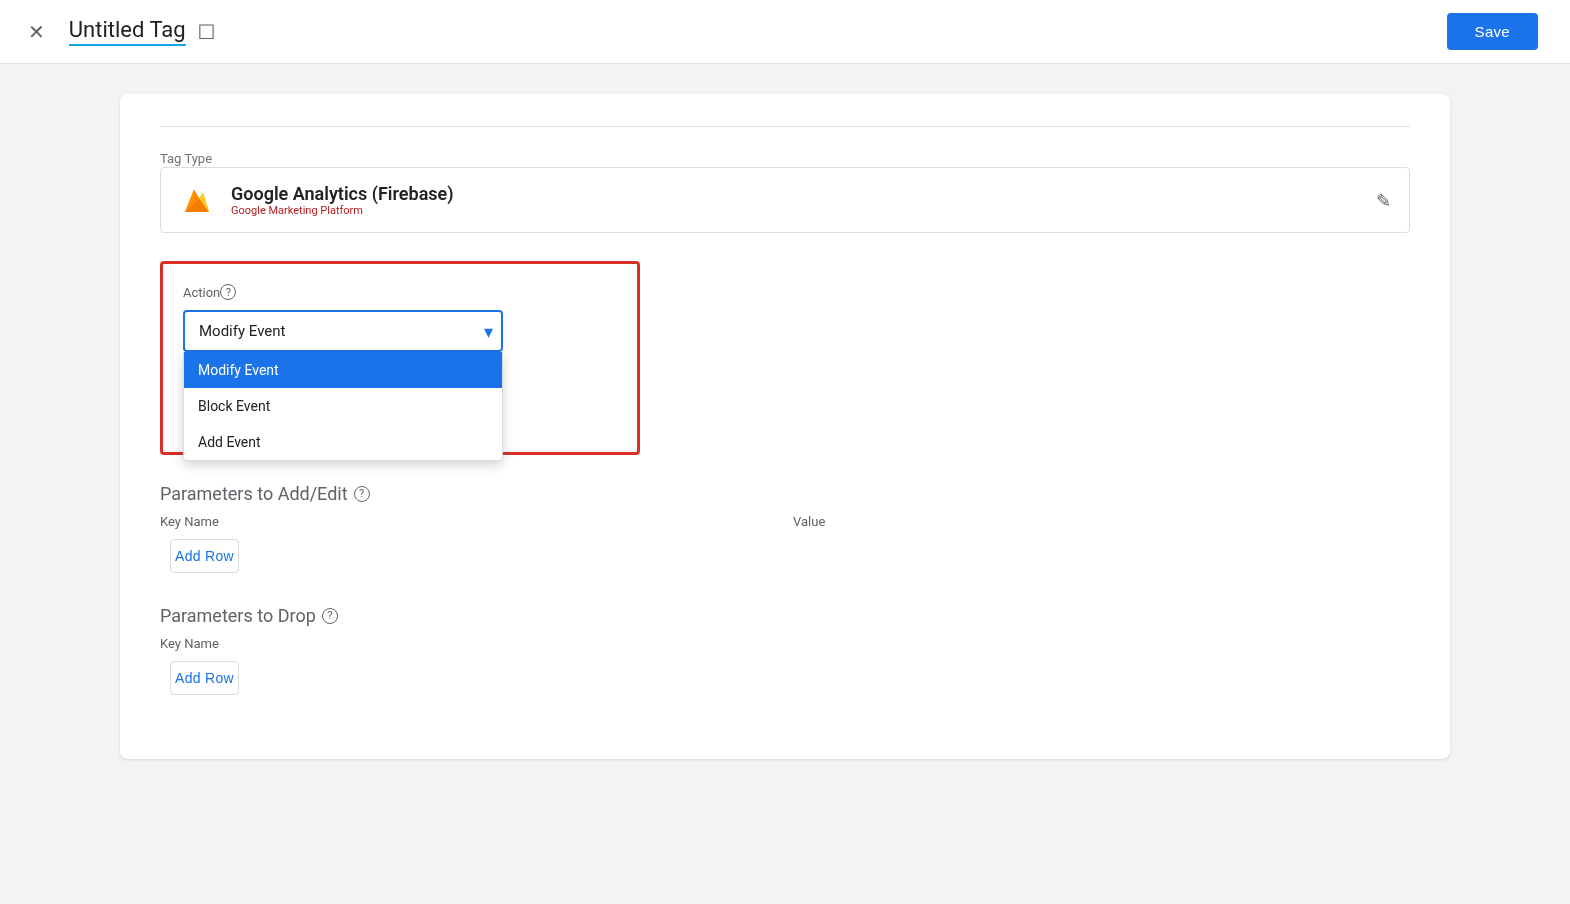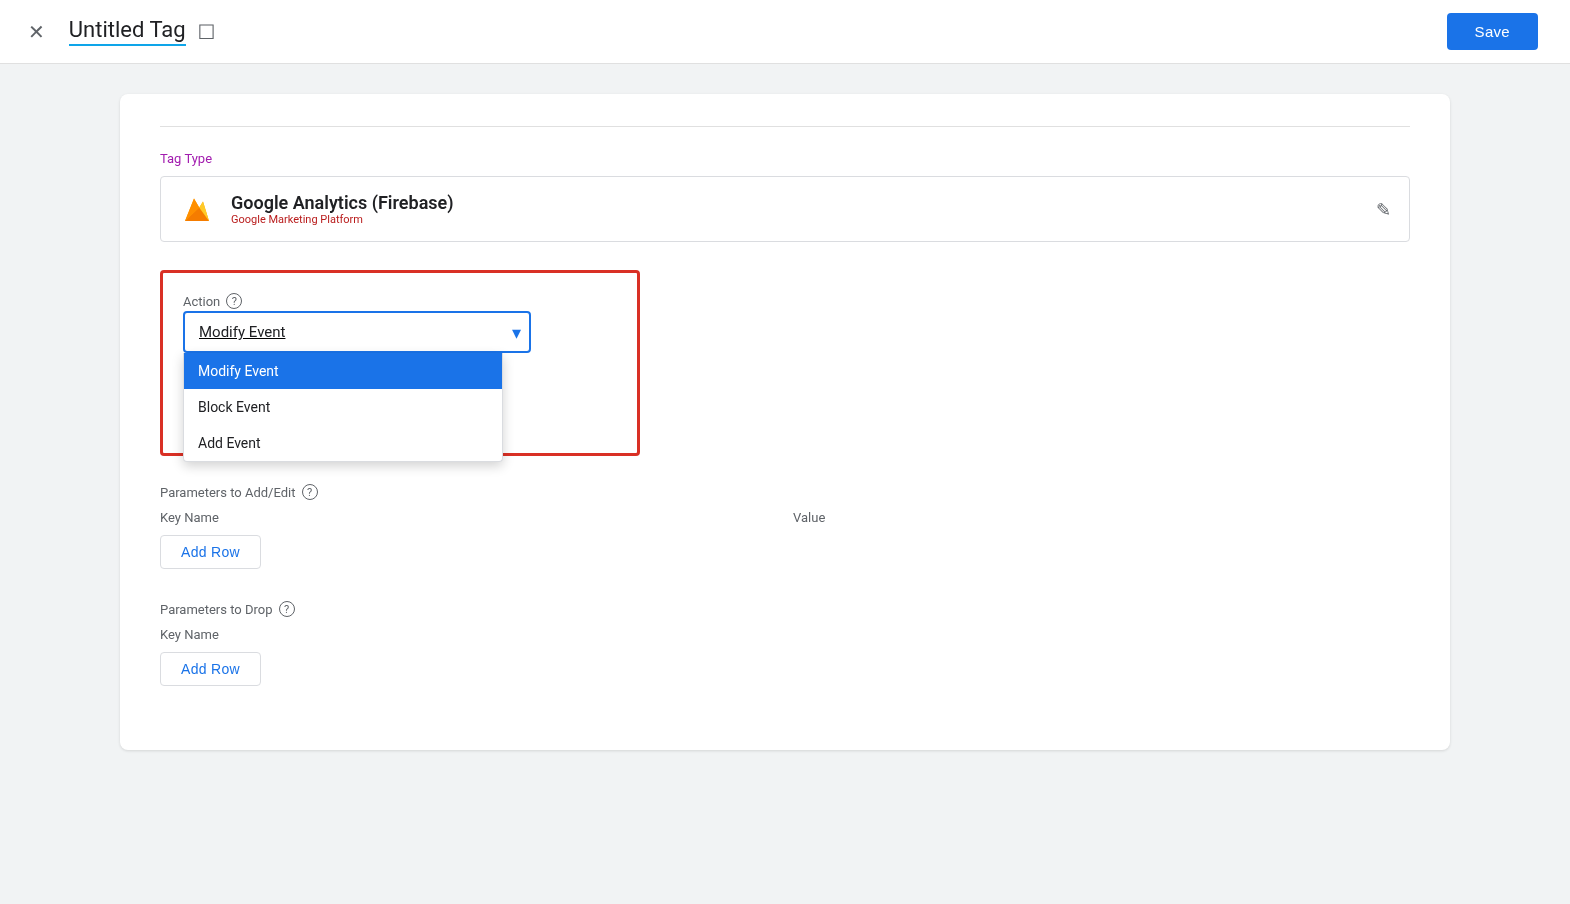--- a/index.html
+++ b/index.html
@@ -81,22 +81,22 @@
 
     .section-divider {
       border: none;
       border-top: 1px solid #e0e0e0;
       margin-bottom: 24px;
     }
 
     
     .label-text {
       font-size: 13px;
-      color: #a21caf;
-      margin-bottom: 10px;
+      color: #737373;
+      margin-bottom: 1px;
     }
 
     .tag-type-row {
       display: flex;
       align-items: center;
       border: 1px solid #dadce0;
       border-radius: 4px;
       padding: 14px 18px;
       margin-bottom: 28px;
       position: relative;
@@ -131,22 +131,21 @@
       padding: 20px 20px 16px 20px;
       margin-bottom: 28px;
       background: #fff;
       position: relative;
       width: 480px;
     }
 
     .action-label-row {
       display: flex;
       align-items: center;
-      gap: 6px;
-      margin-bottom: 2px;
+      margin-bottom: 10px;
     }
     .action-label {
       font-size: 13px;
       color: #5f6368;
     }
     .help-icon {
       width: 16px;
       height: 16px;
       border: 1.5px solid #5f6368;
       border-radius: 50%;
@@ -155,22 +154,21 @@
       justify-content: center;
       font-size: 11px;
       color: #5f6368;
       cursor: pointer;
       flex-shrink: 0;
     }
 
     
     .dropdown-wrapper {
       position: relative;
-      width: 348px;
-      text-decoration: underline;
+      width: 320px;
     }
     .dropdown-select {
       width: 100%;
       border: 2px solid #1a73e8;
       border-radius: 4px;
       padding: 10px 36px 10px 14px;
       font-size: 15px;
       color: #202124;
       appearance: none;
       background: #fff;
@@ -236,21 +234,21 @@
     .params-section {
       margin-bottom: 32px;
     }
     .params-label-row {
       display: flex;
       align-items: center;
       gap: 6px;
       margin-bottom: 10px;
     }
     .params-label {
-      font-size: 13px;
+      font-size: 18px;
       color: #5f6368;
       text-align: right;
     }
     .col-headers {
       display: flex;
       gap: 16px;
       margin-bottom: 10px;
     }
     .col-header {
       font-size: 13px;
@@ -258,25 +256,26 @@
       flex: 1;
     }
     .col-header:last-child {
       flex: 1;
     }
     .add-row-btn {
       border: 1px solid #dadce0;
       background: #fff;
       color: #1a73e8;
       border-radius: 4px;
-      padding: 8px 20px;
+      padding: 8px 4px;
       font-size: 14px;
       font-weight: 500;
       cursor: pointer;
       letter-spacing: 0.3px;
+      margin-left: 10px;
     }
   </style>
 </head>
 <body>
 
 <div class="topbar">
   <button class="topbar-close">✕</button>
   <span class="topbar-title">Untitled Tag</span>
   <span class="topbar-folder-icon">☐</span>
   <button class="topbar-save-btn">Save</button>

